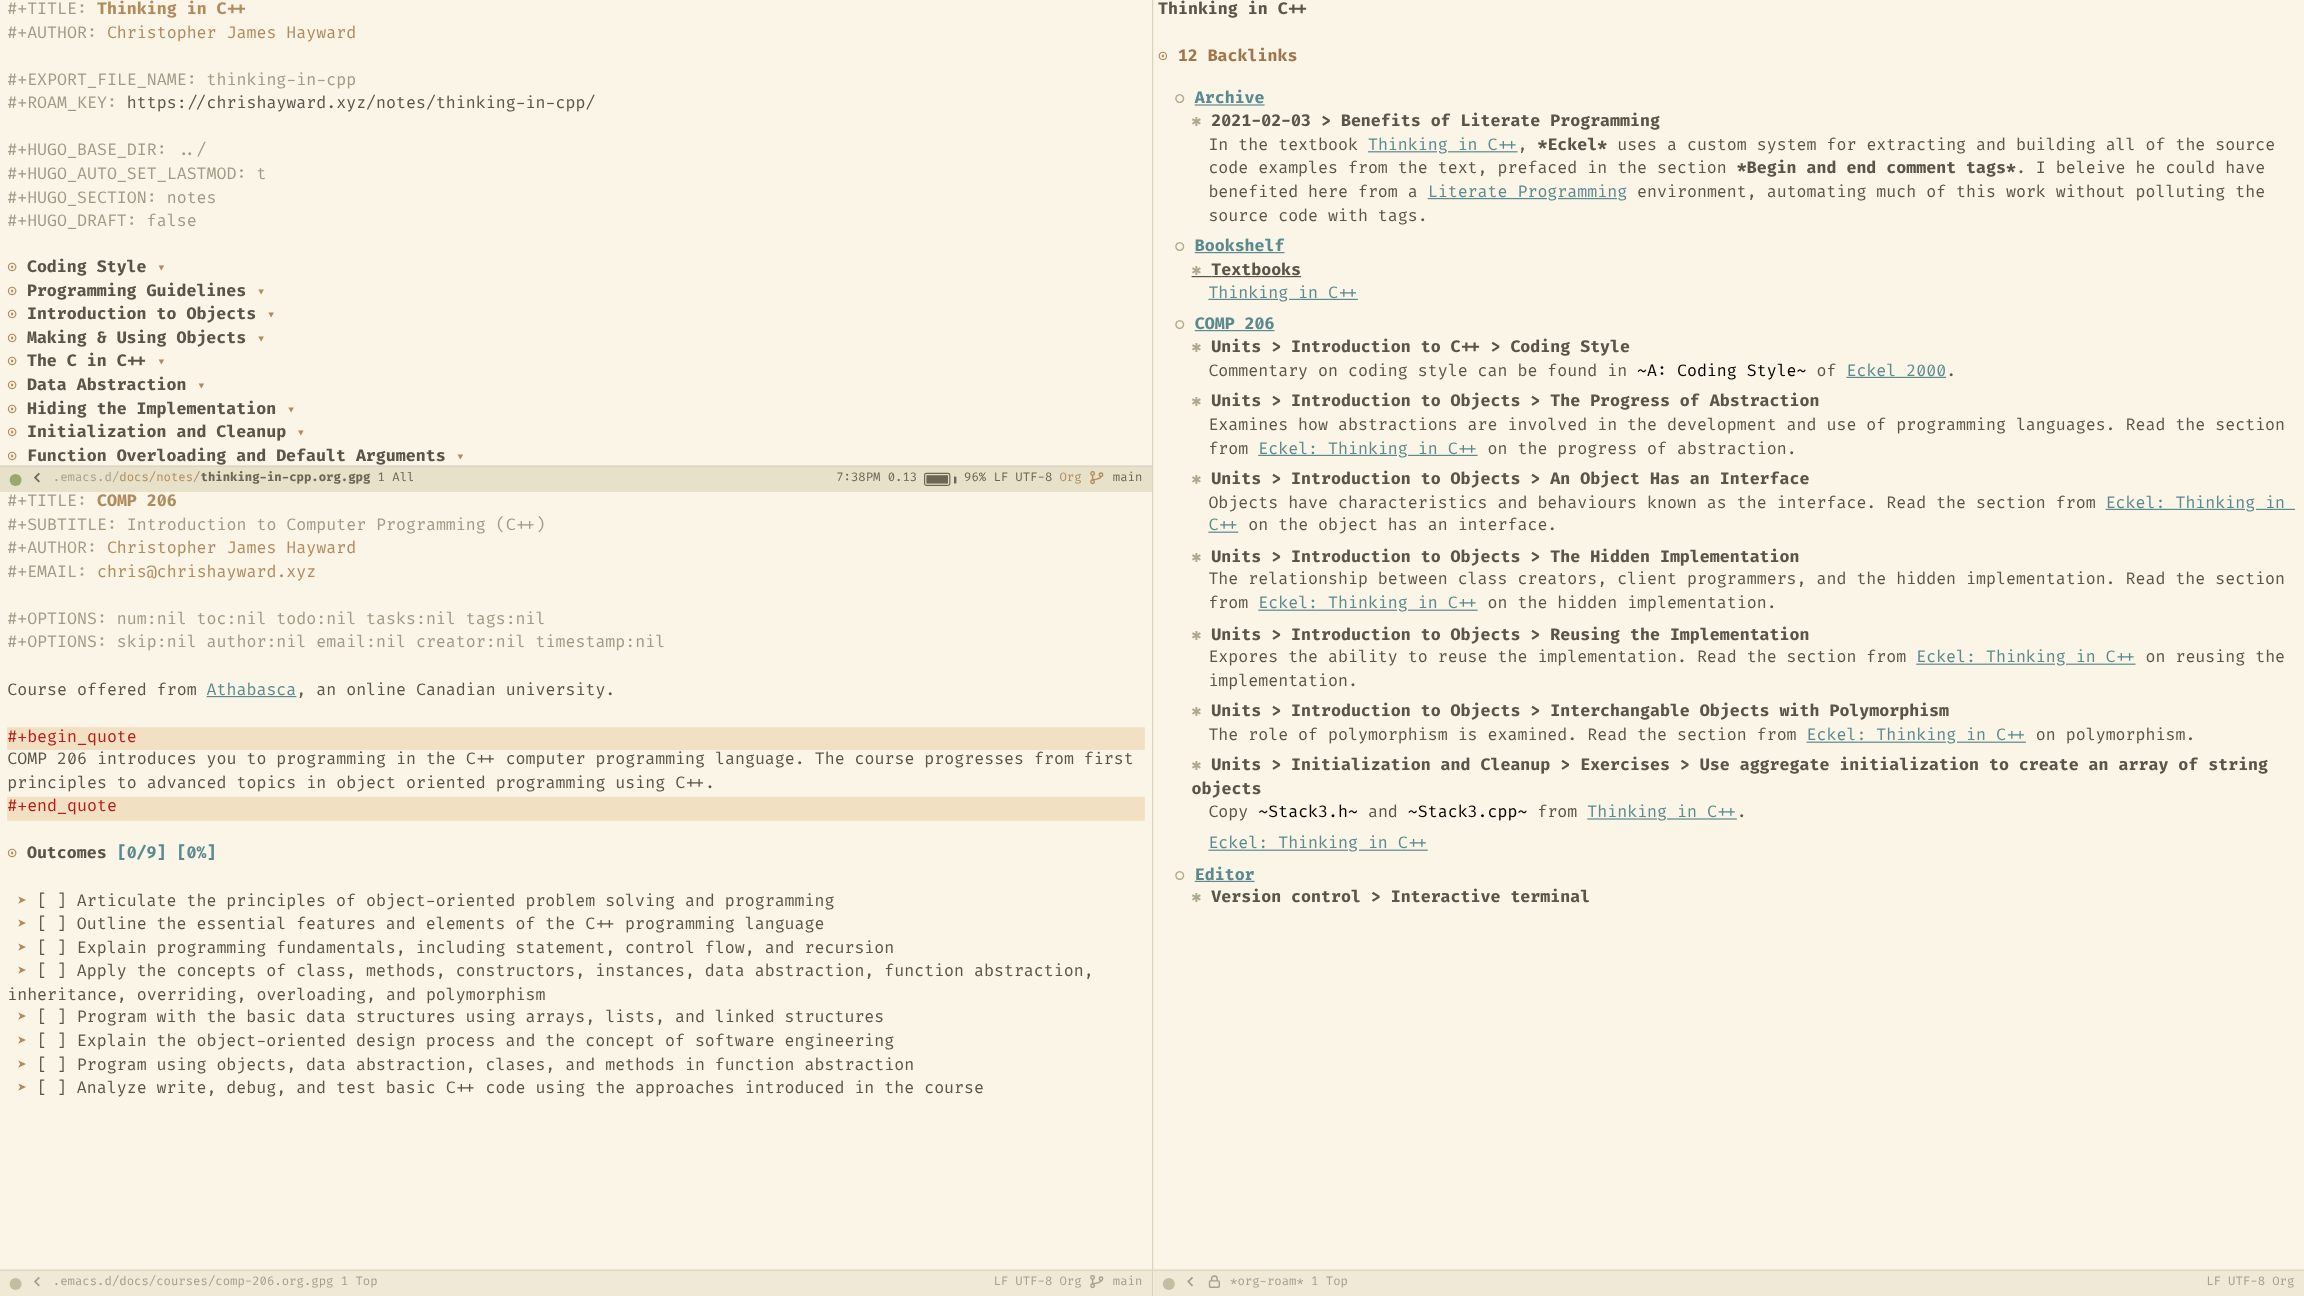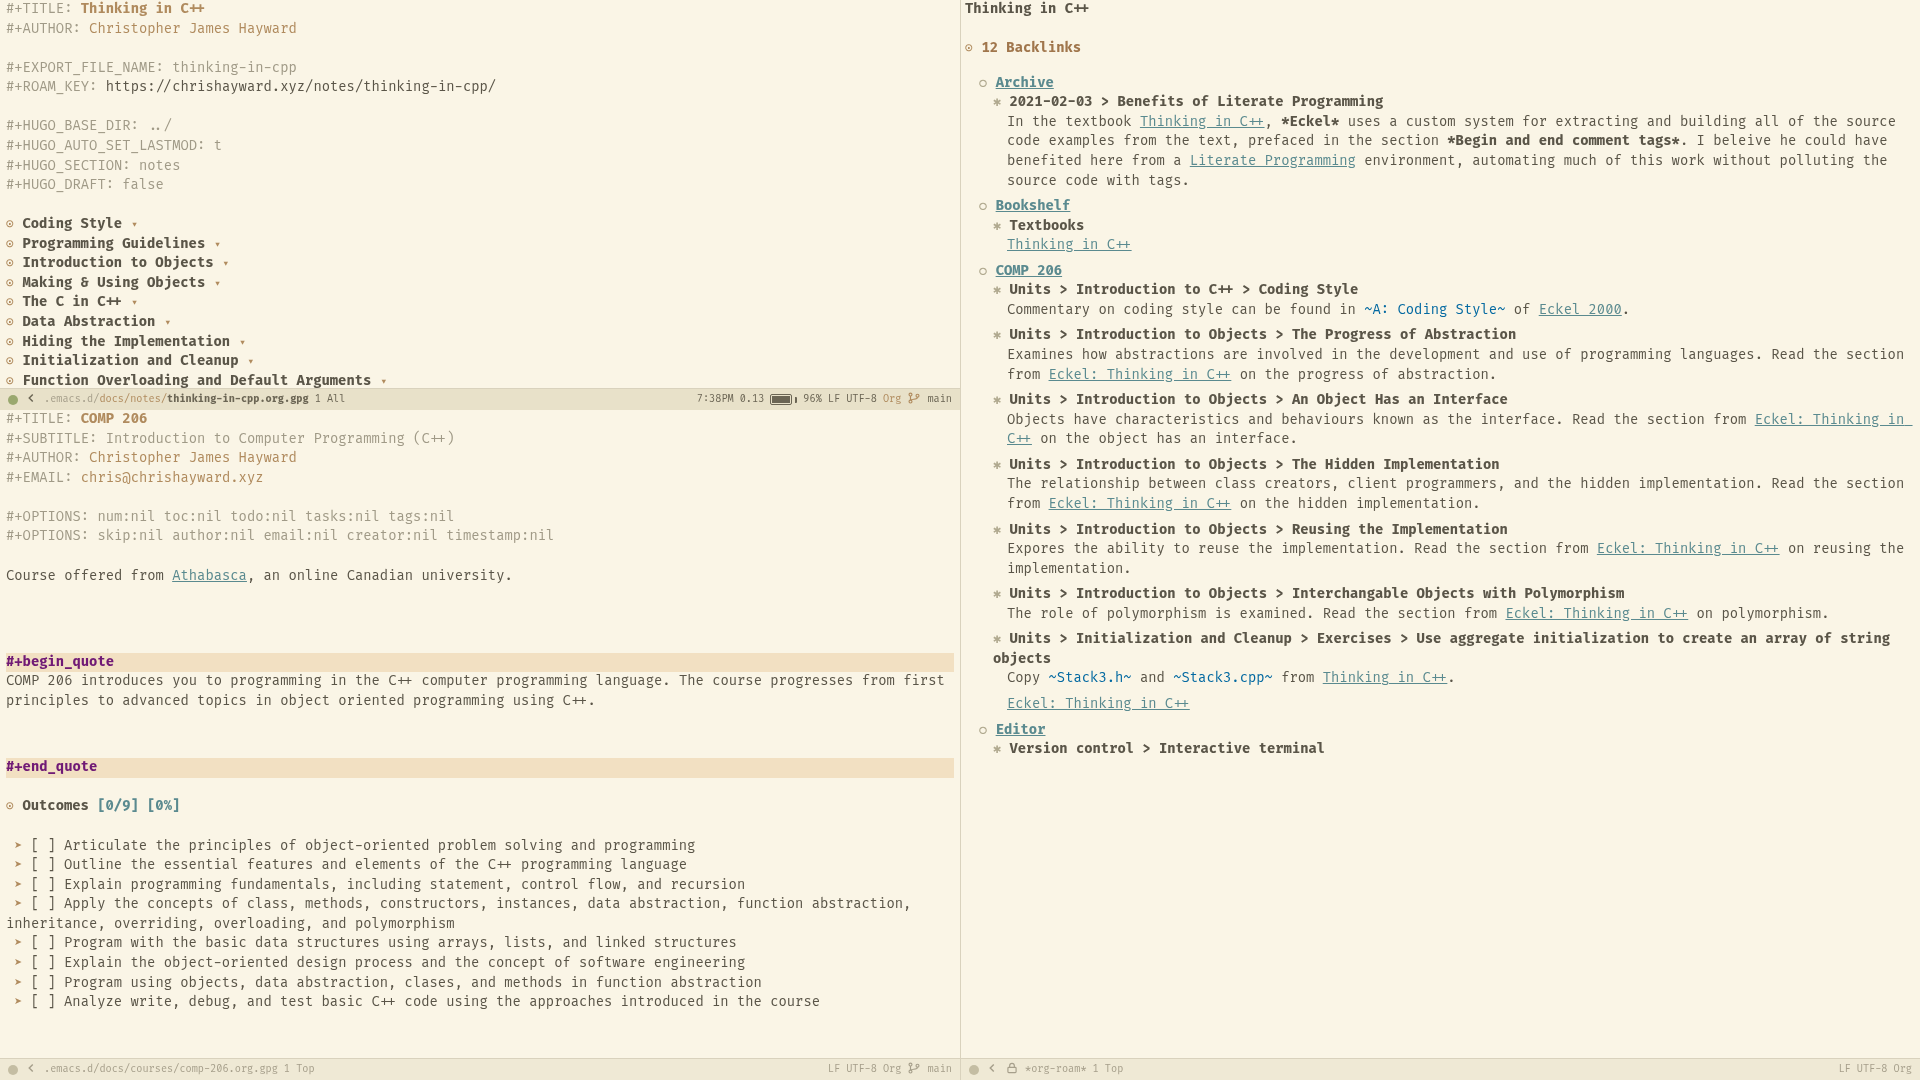--- a/index.html
+++ b/index.html
@@ -38,31 +38,31 @@
   .modeline .accent { color:#b08b5e; }
   .modeline .spacer { flex:1; }
   .kw { color:#a09a87; } 
   .title { color:#b08b5e; font-weight:bold; }
   .author { color:#b08b5e; }
   .url { color:#5a5548; }
   .bullet { color:#b08b5e; }
   .heading { font-weight:bold; color:#5a5548; }
   .fold { color:#b08b5e; }
   .link { color:#5a8a8f; text-decoration: underline; }
-  .quote-marker { background:#f2e0c2; display:inline-block; width:100%; color:#701a75; font-weight:bold;margin-top:47px; }
+  .quote-marker { background:#f2e0c2; display:inline-block; width:100%; color:#b91c1c; font-weight:normal; }
   .quote-body { color:#5a5548; }
   .check { color:#5a5548; }
   .stats { color:#5a8a8f; font-weight:bold;}
   .caret { color:#b08b5e; }
   .r-title { font-weight:bold; color:#5a5548;}
   .r-h1 { color:#a0764c; font-weight:bold;}
   .r-node { color:#5a8a8f; text-decoration:underline; font-weight:bold;}
   .r-sub { font-weight:bold; color:#5a5548;}
   .r-body { color:#5a5548;}
-  .code-inline { color:#0369a1;}
+  .code-inline { color:#000000;}
   .small-bullet { color:#b0a98f;}
   .row { white-space: pre-wrap; }
   svg.icn { width:14px; height:14px; vertical-align:-2px; }
   .battery { display:inline-flex; align-items:center; gap:3px;}
   .batt-body { width:22px; height:11px; border:1.3px solid #6b6554; border-radius:2px; position:relative;}
   .batt-fill { position:absolute; left:1px; top:1px; bottom:1px; background:#6b6554; }
   .batt-tip { width:2px; height:6px; background:#6b6554; border-radius:0 1px 1px 0;}
   .lock{display:inline-block;}
 </style>
 </head>
@@ -184,21 +184,21 @@
   <div class="pane" style="flex:1">
     <div class="content" id="roam" style="padding-left:4px;">
         <div class="row" style="padding-left: 0px;"><span class="r-title">Thinking in C++</span></div>
         <div class="row" style="padding-left: 0px;">&nbsp;</div>
         <div class="row" style="padding-left: 0px;"><span class="bullet">⊙ </span><span class="r-h1">12 Backlinks</span></div>
         <div class="row" style="padding-left: 14px; margin-top: 15px;"><span class="small-bullet">○ </span><span class="r-node">Archive</span></div>
         <div class="row" style="padding-left: 28px;"><span class="small-bullet">✱ </span><span class="r-sub">2021-02-03 &gt; Benefits of Literate Programming</span></div>
         <div class="row" style="padding-left: 42px;"><span class="r-body">In the textbook <span class="link">Thinking in C++</span>, <b>*Eckel*</b> uses a custom system for extracting and building all of the source code examples from the text, prefaced in the section <b>*Begin and end comment tags*</b>. I beleive he could have benefited here from a <span class="link">Literate Programming</span> environment, automating much of this work without polluting the source code with tags.</span></div>
         <div class="row" style="padding-left: 0px;"><div style="height:6px"></div></div>
         <div class="row" style="padding-left: 14px;"><span class="small-bullet">○ </span><span class="r-node">Bookshelf</span></div>
-        <div class="row" style="padding-left: 28px;"><span class="small-bullet">✱ </span><span class="r-sub">Textbooks</span></div>
+        <div class="row" style="padding-left: 28px; text-decoration: underline;"><span class="small-bullet">✱ </span><span class="r-sub">Textbooks</span></div>
         <div class="row" style="padding-left: 42px;"><span class="link">Thinking in C++</span></div>
         <div class="row" style="padding-left: 0px;"><div style="height:6px"></div></div>
         <div class="row" style="padding-left: 14px;"><span class="small-bullet">○ </span><span class="r-node">COMP 206</span></div>
         <div class="row" style="padding-left: 28px;"><span class="small-bullet">✱ </span><span class="r-sub">Units &gt; Introduction to C++ &gt; Coding Style</span></div>
         <div class="row" style="padding-left: 42px;"><span class="r-body">Commentary on coding style can be found in <span class="code-inline">~A: Coding Style~</span> of <span class="link">Eckel 2000</span>.</span></div>
         <div class="row" style="padding-left: 0px;"><div style="height:6px"></div></div>
         <div class="row" style="padding-left: 28px;"><span class="small-bullet">✱ </span><span class="r-sub">Units &gt; Introduction to Objects &gt; The Progress of Abstraction</span></div>
         <div class="row" style="padding-left: 42px;"><span class="r-body">Examines how abstractions are involved in the development and use of programming languages. Read the section from <span class="link">Eckel: Thinking in C++</span> on the progress of abstraction.</span></div>
         <div class="row" style="padding-left: 0px;"><div style="height:6px"></div></div>
         <div class="row" style="padding-left: 28px;"><span class="small-bullet">✱ </span><span class="r-sub">Units &gt; Introduction to Objects &gt; An Object Has an Interface</span></div>

